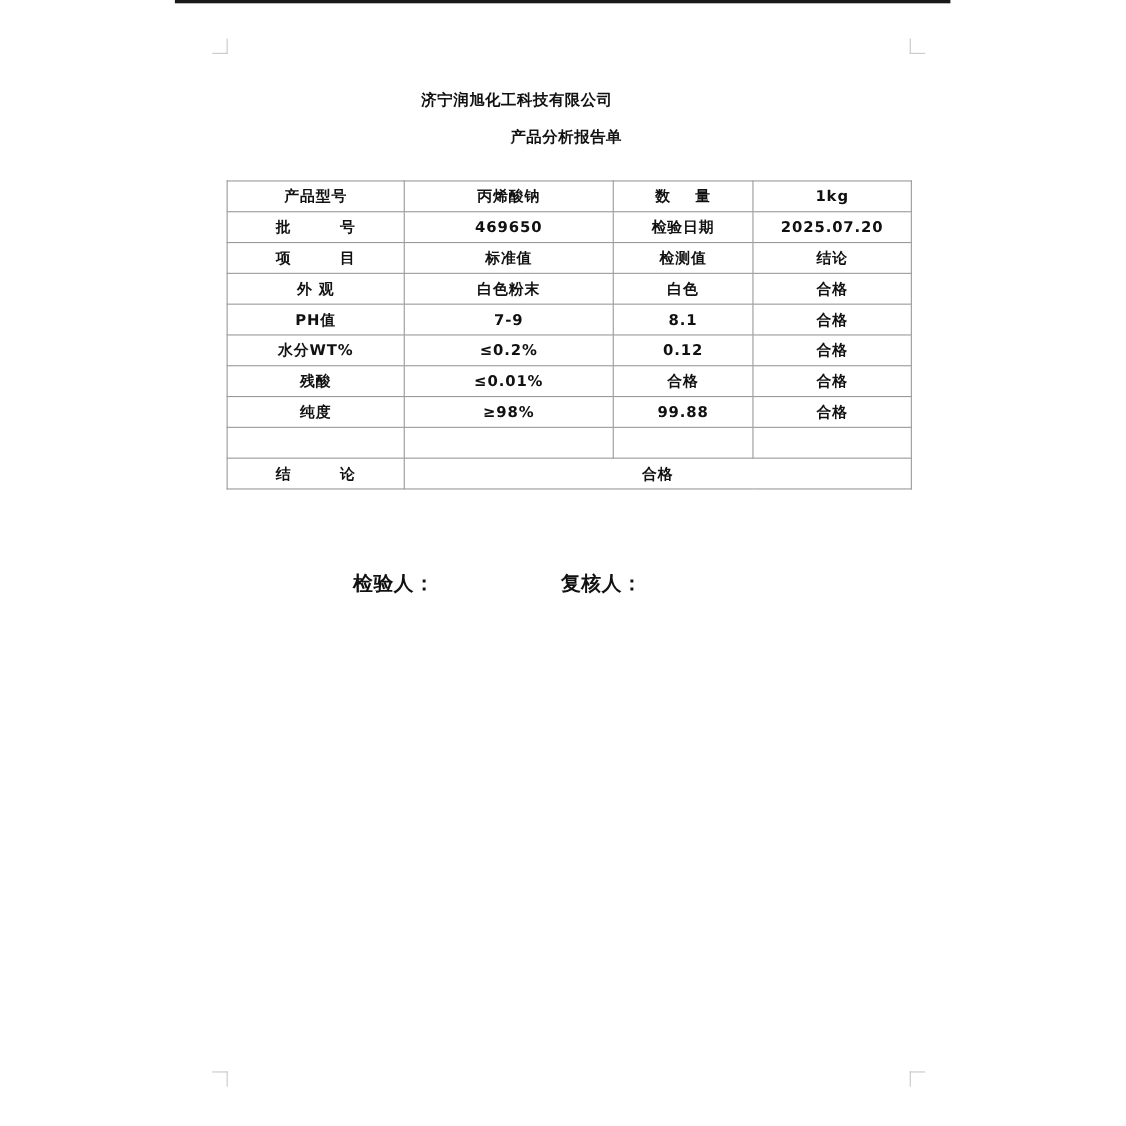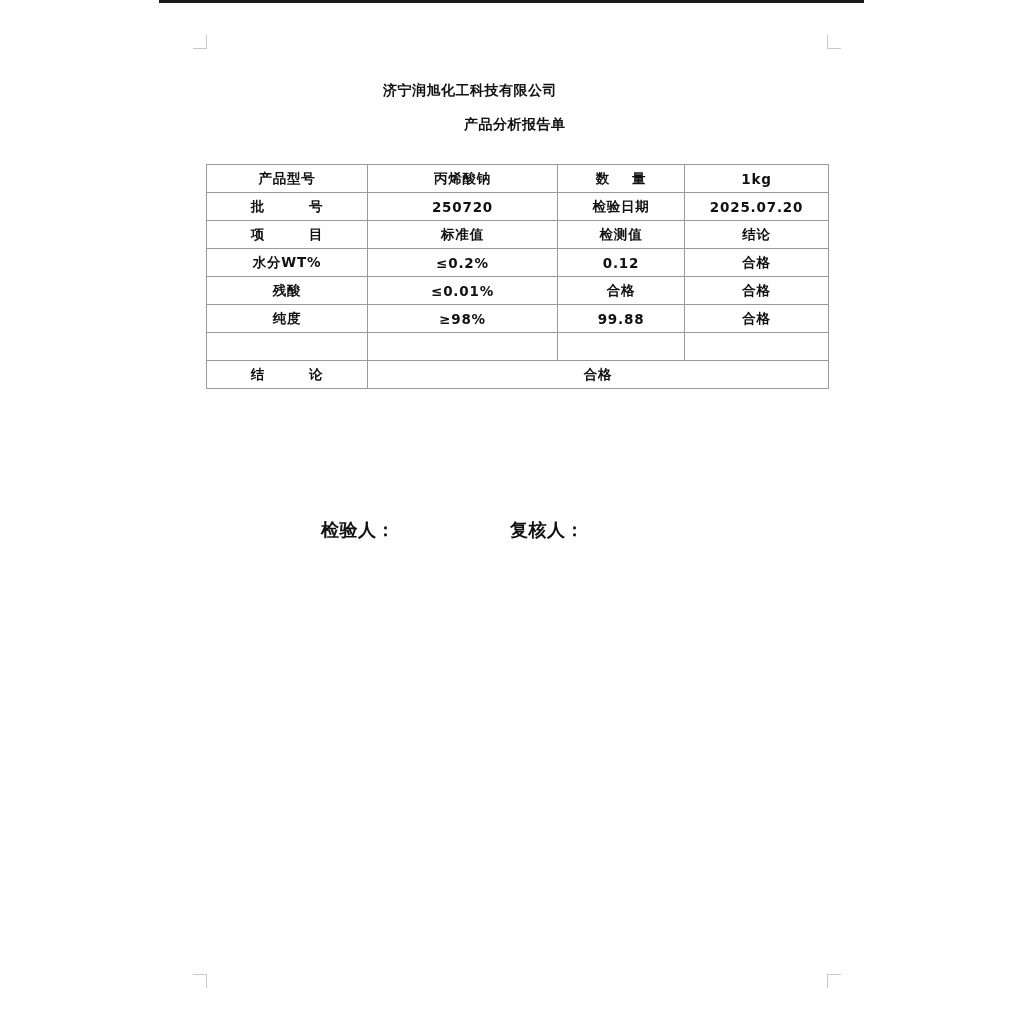--- a/index.html
+++ b/index.html
@@ -112,29 +112,41 @@
   </colgroup>
   <tbody>
     <tr>
       <td>产品型号</td>
       <td>丙烯酸钠</td>
       <td>数    量</td>
       <td>1kg</td>
     </tr>
     <tr>
       <td>批        号</td>
-      <td>250720</td>
+      <td>469650</td>
       <td>检验日期</td>
       <td>2025.07.20</td>
     </tr>
     <tr>
       <td>项        目</td>
       <td>标准值</td>
       <td>检测值</td>
       <td>结论</td>
+    </tr>
+    <tr>
+      <td>外 观</td>
+      <td>白色粉末</td>
+      <td>白色</td>
+      <td>合格</td>
+    </tr>
+    <tr>
+      <td>PH值</td>
+      <td>7-9</td>
+      <td>8.1</td>
+      <td>合格</td>
     </tr>
     <tr>
       <td>水分WT%</td>
       <td>≤0.2%</td>
       <td>0.12</td>
       <td>合格</td>
     </tr>
     <tr>
       <td>残酸</td>
       <td>≤0.01%</td>

